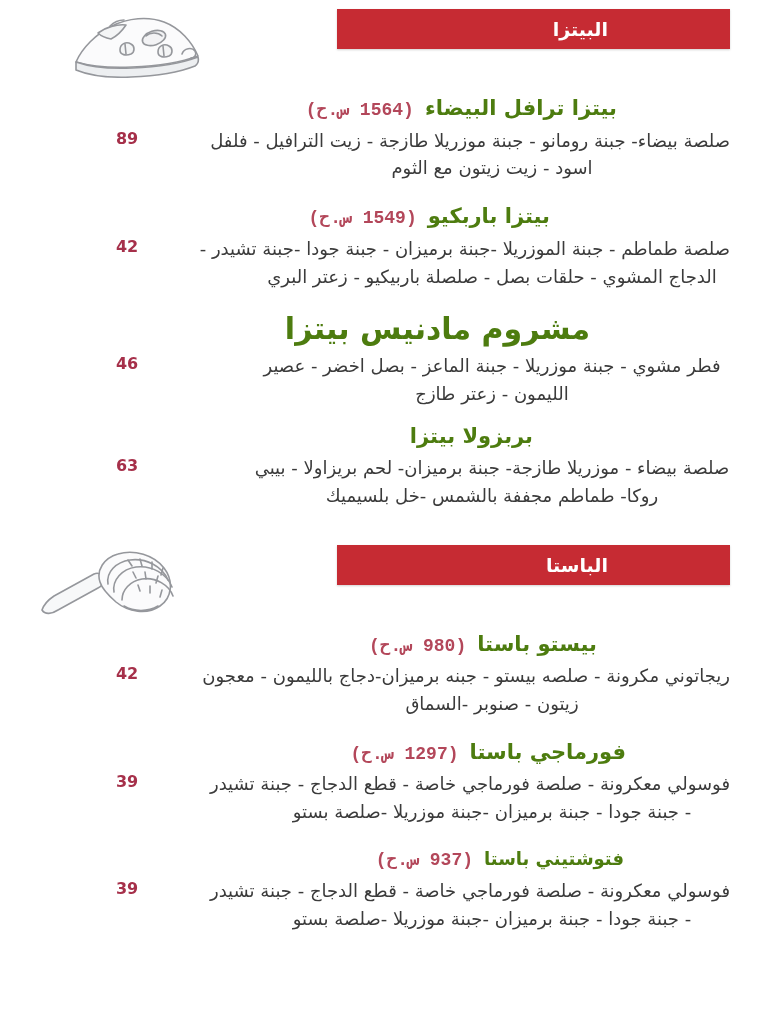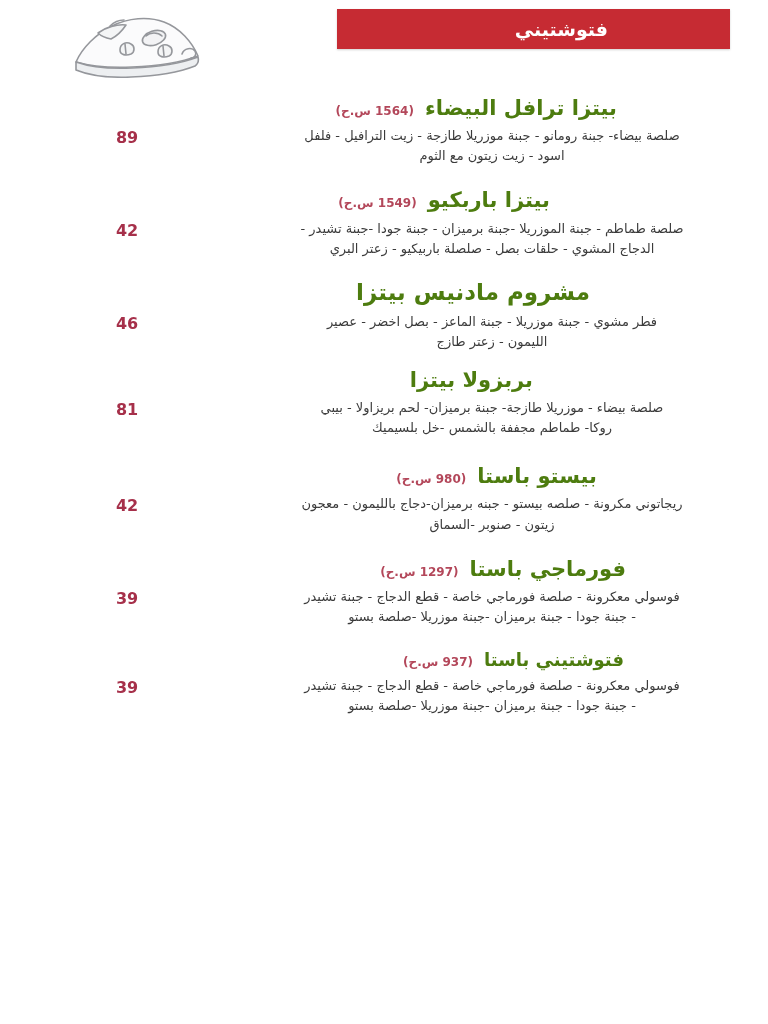--- a/index.html
+++ b/index.html
@@ -101,37 +101,38 @@
   .item-title {
     color: #4d7c0f;
     font-size: 21px;
     font-weight: bold;
     white-space: nowrap;
     line-height: 1.2;
   }
 
   .item-calories {
     color: #B3475A;
-    font-size: 12px;
+    font-size: 18px;
     font-weight: bold;
     margin-right: 11px;
     white-space: nowrap;
     line-height: 1.2;
+    font-family: Liberation Mono, monospace;
   }
 
   .item-body {
     display: flex;
     flex-direction: row;
     align-items: flex-start;
     justify-content: flex-start;
   }
 
   .item-desc {
     color: #3B3B3B;
-    font-size: 13px;
+    font-size: 18px;
     line-height: 1.55;
     text-align: center;
     flex: 0 0 auto;
     width: 476px;
     box-sizing: border-box;
   }
   .item-desc-line {
     display: block;
     white-space: nowrap;
   }
@@ -170,21 +171,21 @@
             <path d="M63 44 L64 54"></path>
             <path d="M96 52 C96 46 102 43 107 46 C111 48 111 54 107 56 C102 58 96 57 96 52 Z" fill="#f4f5f6"></path>
             <path d="M101 46 L102 56"></path>
             <path d="M120 54 C122 48 130 47 133 51 C135 54 133 58 129 58"></path>
             <path d="M48 26 C52 22 58 20 62 20"></path>
           </g>
         </svg>
       </div>
 
       <div class="section-banner">
-        <span class="section-banner-title">فتوشتيني</span>
+        <span class="section-banner-title">البيتزا</span>
       </div>
     </div>
 
     <div class="items">
 
       <div class="item" style="margin-bottom:22px;">
         <div class="item-title-row" style="margin-right:113px;">
           <span class="item-title">بيتزا ترافل البيضاء</span>
           <span class="item-calories">(1564 س.ح)</span>
         </div>
@@ -210,21 +211,21 @@
             <span class="item-desc-line">الدجاج المشوي - حلقات بصل - صلصلة باربيكيو - زعتر البري</span>
           </div>
           <div class="item-price-cell">
             <span class="item-price">42</span>
           </div>
         </div>
       </div>
 
       <div class="item" style="margin-bottom:16px;">
         <div class="item-title-row" style="margin-right:140px;">
-          <span class="item-title" style="font-size:23px;">مشروم مادنيس بيتزا</span>
+          <span class="item-title" style="font-size:30px;">مشروم مادنيس بيتزا</span>
           <span class="item-calories"></span>
         </div>
         <div class="item-body">
           <div class="item-desc">
             <span class="item-desc-line">فطر مشوي - جبنة موزريلا - جبنة الماعز - بصل اخضر - عصير</span>
             <span class="item-desc-line">الليمون - زعتر طازج</span>
           </div>
           <div class="item-price-cell">
             <span class="item-price">46</span>
           </div>
@@ -235,30 +236,52 @@
         <div class="item-title-row" style="margin-right:197px;">
           <span class="item-title">بربزولا بيتزا</span>
           <span class="item-calories"></span>
         </div>
         <div class="item-body">
           <div class="item-desc">
             <span class="item-desc-line">صلصة بيضاء - موزريلا طازجة- جبنة برميزان- لحم بريزاولا - بيبي</span>
             <span class="item-desc-line">روكا- طماطم مجففة بالشمس -خل بلسيميك</span>
           </div>
           <div class="item-price-cell">
-            <span class="item-price">81</span>
+            <span class="item-price">63</span>
           </div>
         </div>
       </div>
 
     </div>
   </div>
 
   <div class="section" style="margin-top:26px;">
 
+    <div class="section-head">
+
+      <div class="sketch sketch-pasta">
+        <svg viewBox="0 0 180 96" width="180" height="96" xmlns="http://www.w3.org/2000/svg">
+          <g fill="none" stroke="#8d8f94" stroke-width="1.6" stroke-linecap="round" stroke-linejoin="round">
+            <path d="M14 72 C16 66 20 62 26 58 L66 36 C70 34 74 36 75 40 C76 44 74 48 70 50 L30 72 C24 76 17 77 14 72 Z" fill="#f7f8f9"></path>
+            <path d="M72 44 C68 32 76 20 90 16 C106 11 126 17 136 30 C146 43 144 60 132 68 C119 77 100 74 88 64 C80 57 74 51 72 44 Z" fill="#fbfbfc"></path>
+            <path d="M80 46 C78 34 88 24 102 22 C118 20 134 28 140 42"></path>
+            <path d="M86 54 C84 42 94 31 108 29 C124 27 139 36 144 49"></path>
+            <path d="M94 62 C94 52 102 43 114 41 C128 39 141 47 145 58"></path>
+            <path d="M104 28 L100 22 M114 28 L112 21 M124 31 L124 24 M133 37 L135 30"></path>
+            <path d="M108 40 L105 34 M118 41 L117 34 M128 45 L130 38"></path>
+            <path d="M112 53 L110 47 M122 55 L122 48 M132 59 L134 52"></path>
+            <path d="M96 68 C106 74 120 74 130 68"></path>
+          </g>
+        </svg>
+      </div>
+
+      <div class="section-banner">
+        <span class="section-banner-title">الباستا</span>
+      </div>
+    </div>
 
     <div class="items">
 
       <div class="item" style="margin-bottom:22px;">
         <div class="item-title-row" style="margin-right:133px;">
           <span class="item-title">بيستو باستا</span>
           <span class="item-calories">(980 س.ح)</span>
         </div>
         <div class="item-body">
           <div class="item-desc">

